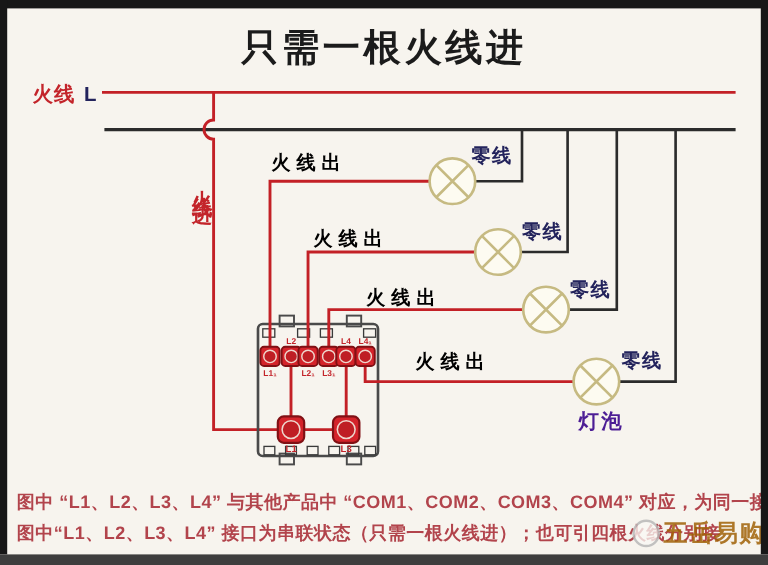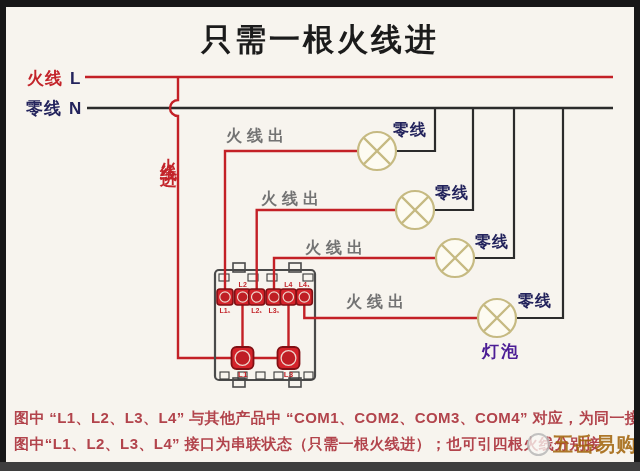--- a/index.html
+++ b/index.html
@@ -22,21 +22,21 @@
     font-size:31px; font-weight:900; color:#1b1b1b; letter-spacing:3px;
   }
   .red   { color:#c3242a; }
   .navy  { color:#23235c; }
   .buslbl { font-size:17px; font-weight:bold; letter-spacing:1px; }
   .buslbl .letter { margin-left:7px; }
   .fire-in {
     top:144px; left:157px; writing-mode:vertical-rl; text-orientation:upright;
     font-size:17px; font-weight:bold; color:#c3242a; letter-spacing:6px;
   }
-  .live-out { font-size:16px; font-weight:bold; color:#737373; letter-spacing:5px; }
+  .live-out { font-size:16px; font-weight:bold; color:#000000; letter-spacing:5px; }
   .neutral-lbl { font-size:16px; font-weight:bold; color:#23235c; letter-spacing:1px; }
   .bulb-lbl { font-size:17px; font-weight:bold; color:#4c1d95; letter-spacing:2px; }
   .footnote { left:14px; font-size:15px; font-weight:bold; color:#b2444c; letter-spacing:0.4px; }
   .watermark { top:431px; left:527px; z-index:4; display:flex; align-items:center; opacity:0.85; }
   .wm-circle {
     width:23px; height:23px; border-radius:50%;
     border:2px solid #b9b9b9; background:rgba(250,248,244,0.9); margin-right:3px;
   }
   .wm-text { font-size:20px; font-weight:bold; color:#a16207; letter-spacing:1px; }
 </style>
@@ -151,23 +151,20 @@
       <text x="242.7" y="377" font-size="8">L1</text>
       <text x="288.5" y="377" font-size="8">L3</text>
     </g>
   </svg>
 
   <div class="lbl title">只需一根火线进</div>
 
   <div class="lbl buslbl" style="top:67px; left:27px;">
     <span class="red">火线</span><span class="navy letter">L</span>
   </div>
-  <div class="lbl buslbl navy" style="top:97px; left:26px;">
-    <span>零线</span><span class="letter">N</span>
-  </div>
 
   <div class="lbl fire-in">火线进</div>
 
   <div class="lbl live-out" style="top:126px; left:226px;">火线出</div>
   <div class="lbl live-out" style="top:189px; left:261px;">火线出</div>
   <div class="lbl live-out" style="top:238px; left:305px;">火线出</div>
   <div class="lbl live-out" style="top:292px; left:346px;">火线出</div>
 
   <div class="lbl neutral-lbl" style="top:120px; left:393px;">零线</div>
   <div class="lbl neutral-lbl" style="top:183px; left:435px;">零线</div>

